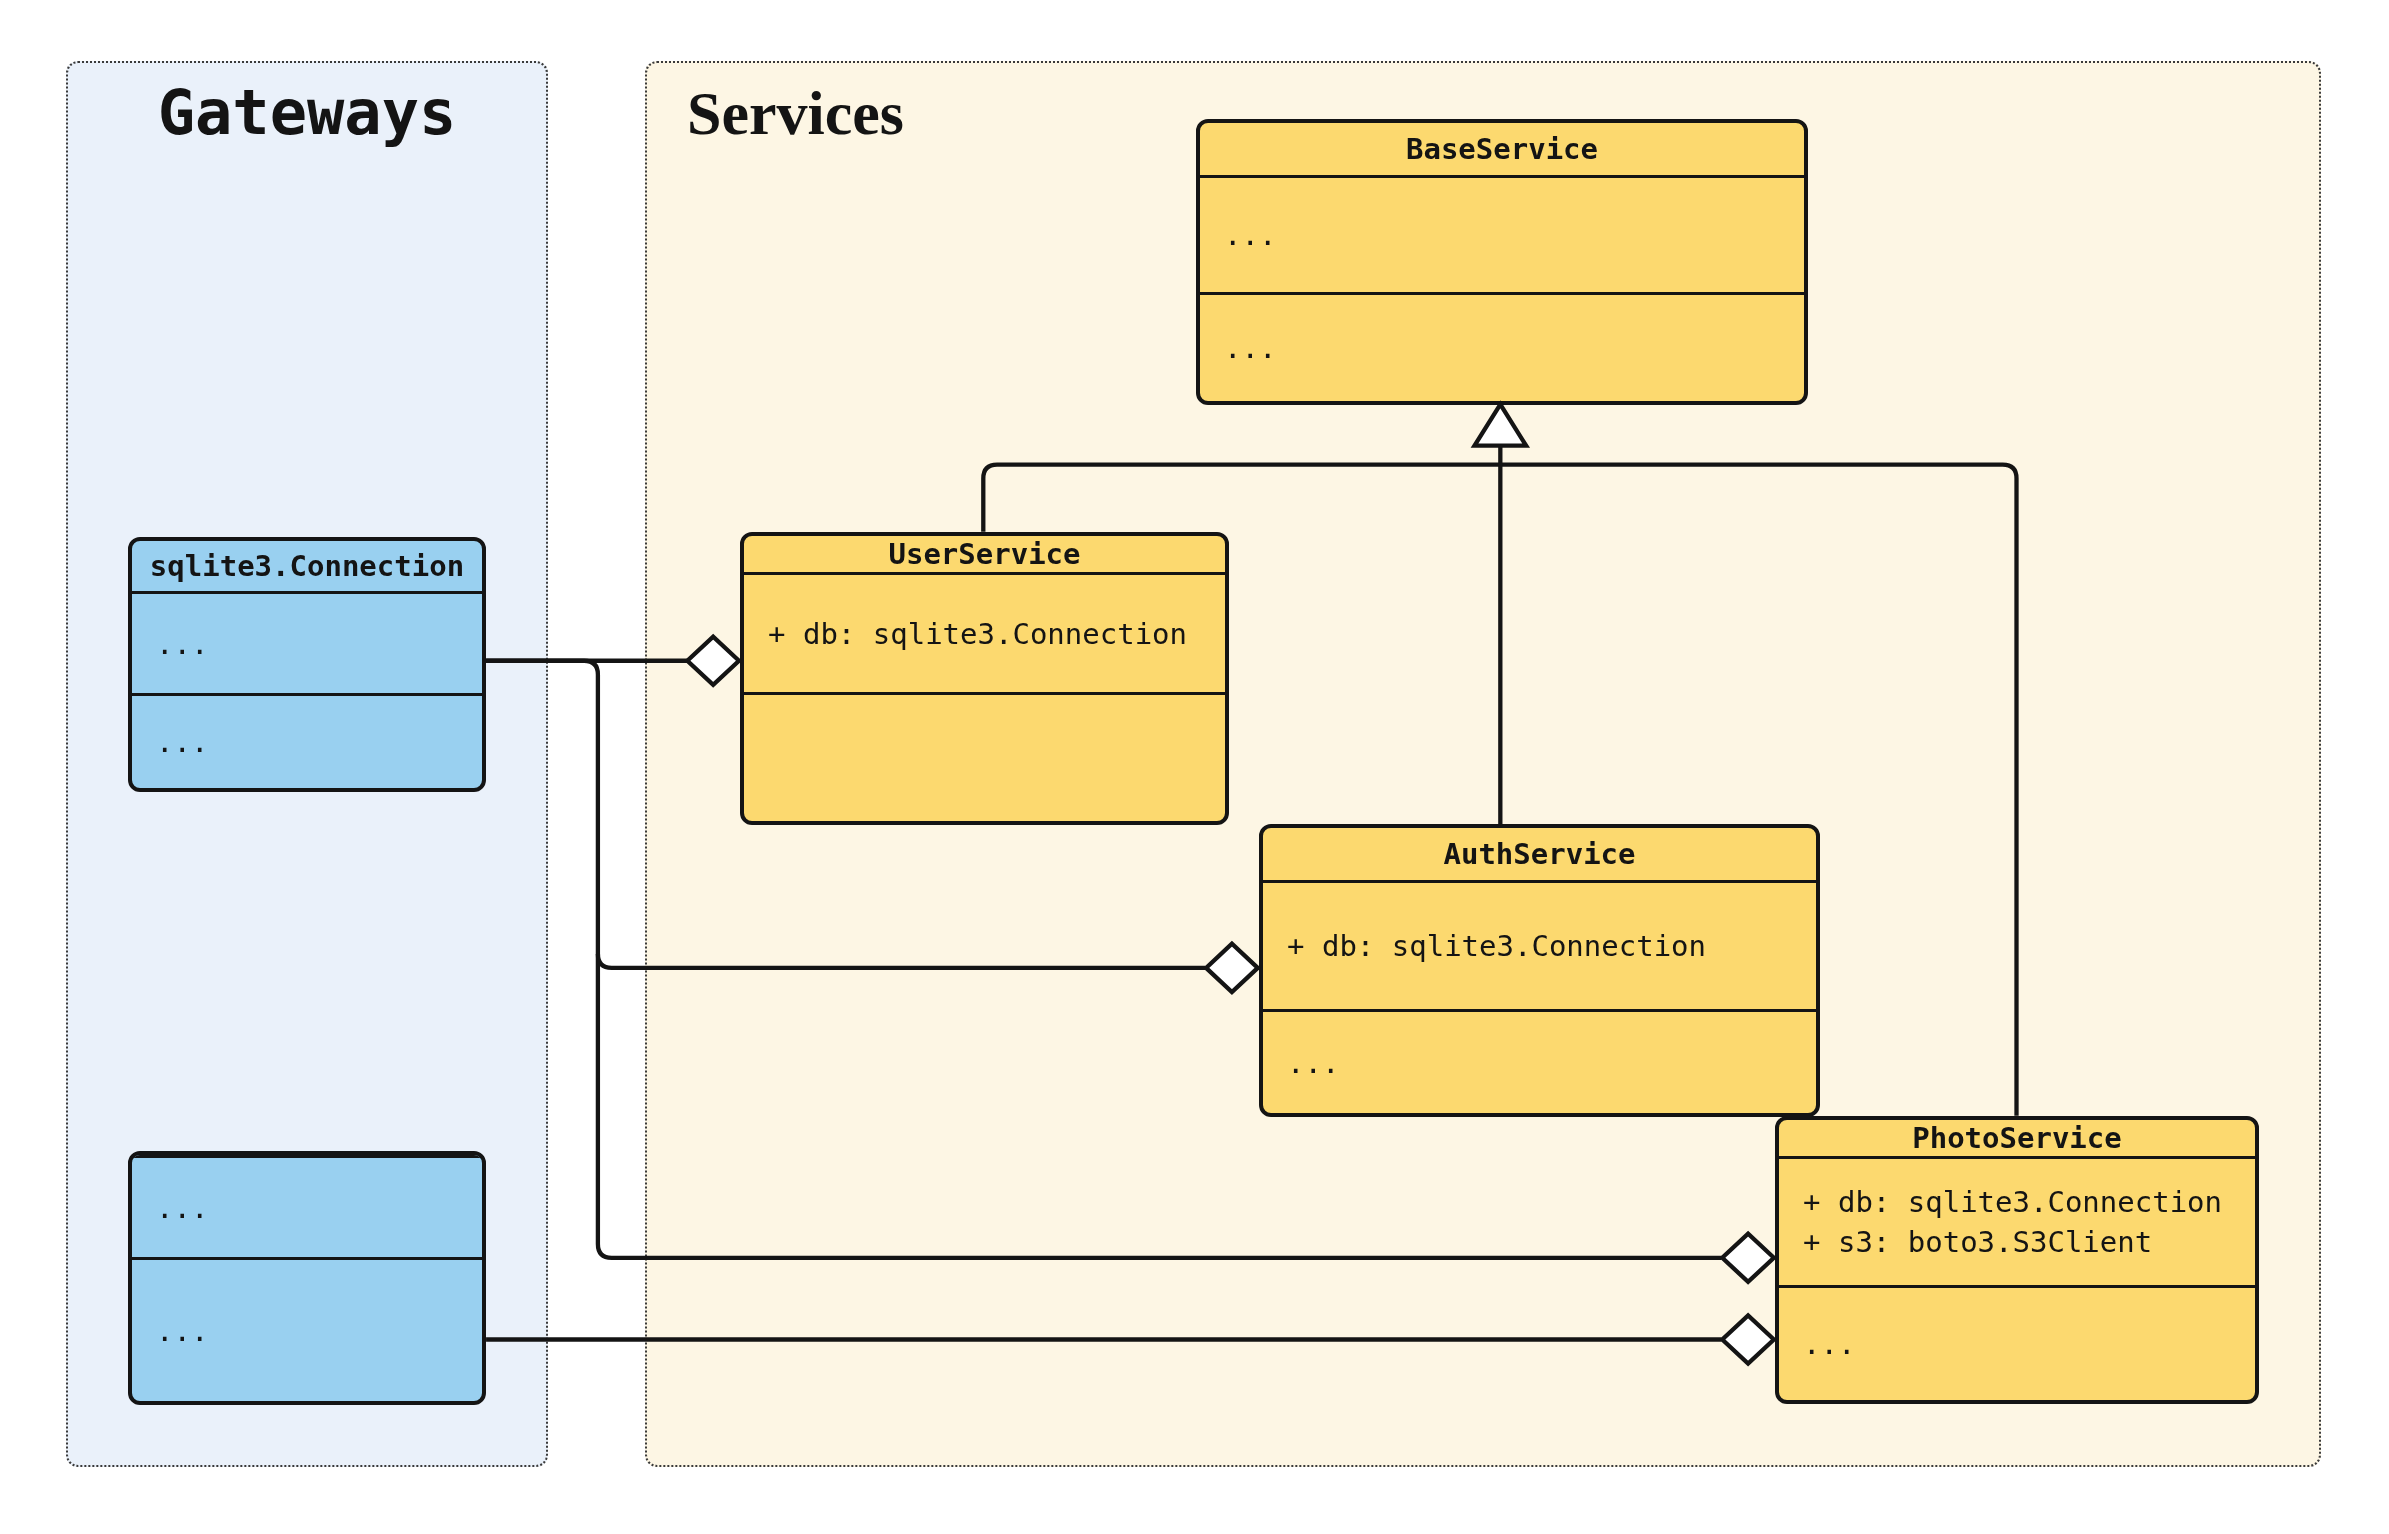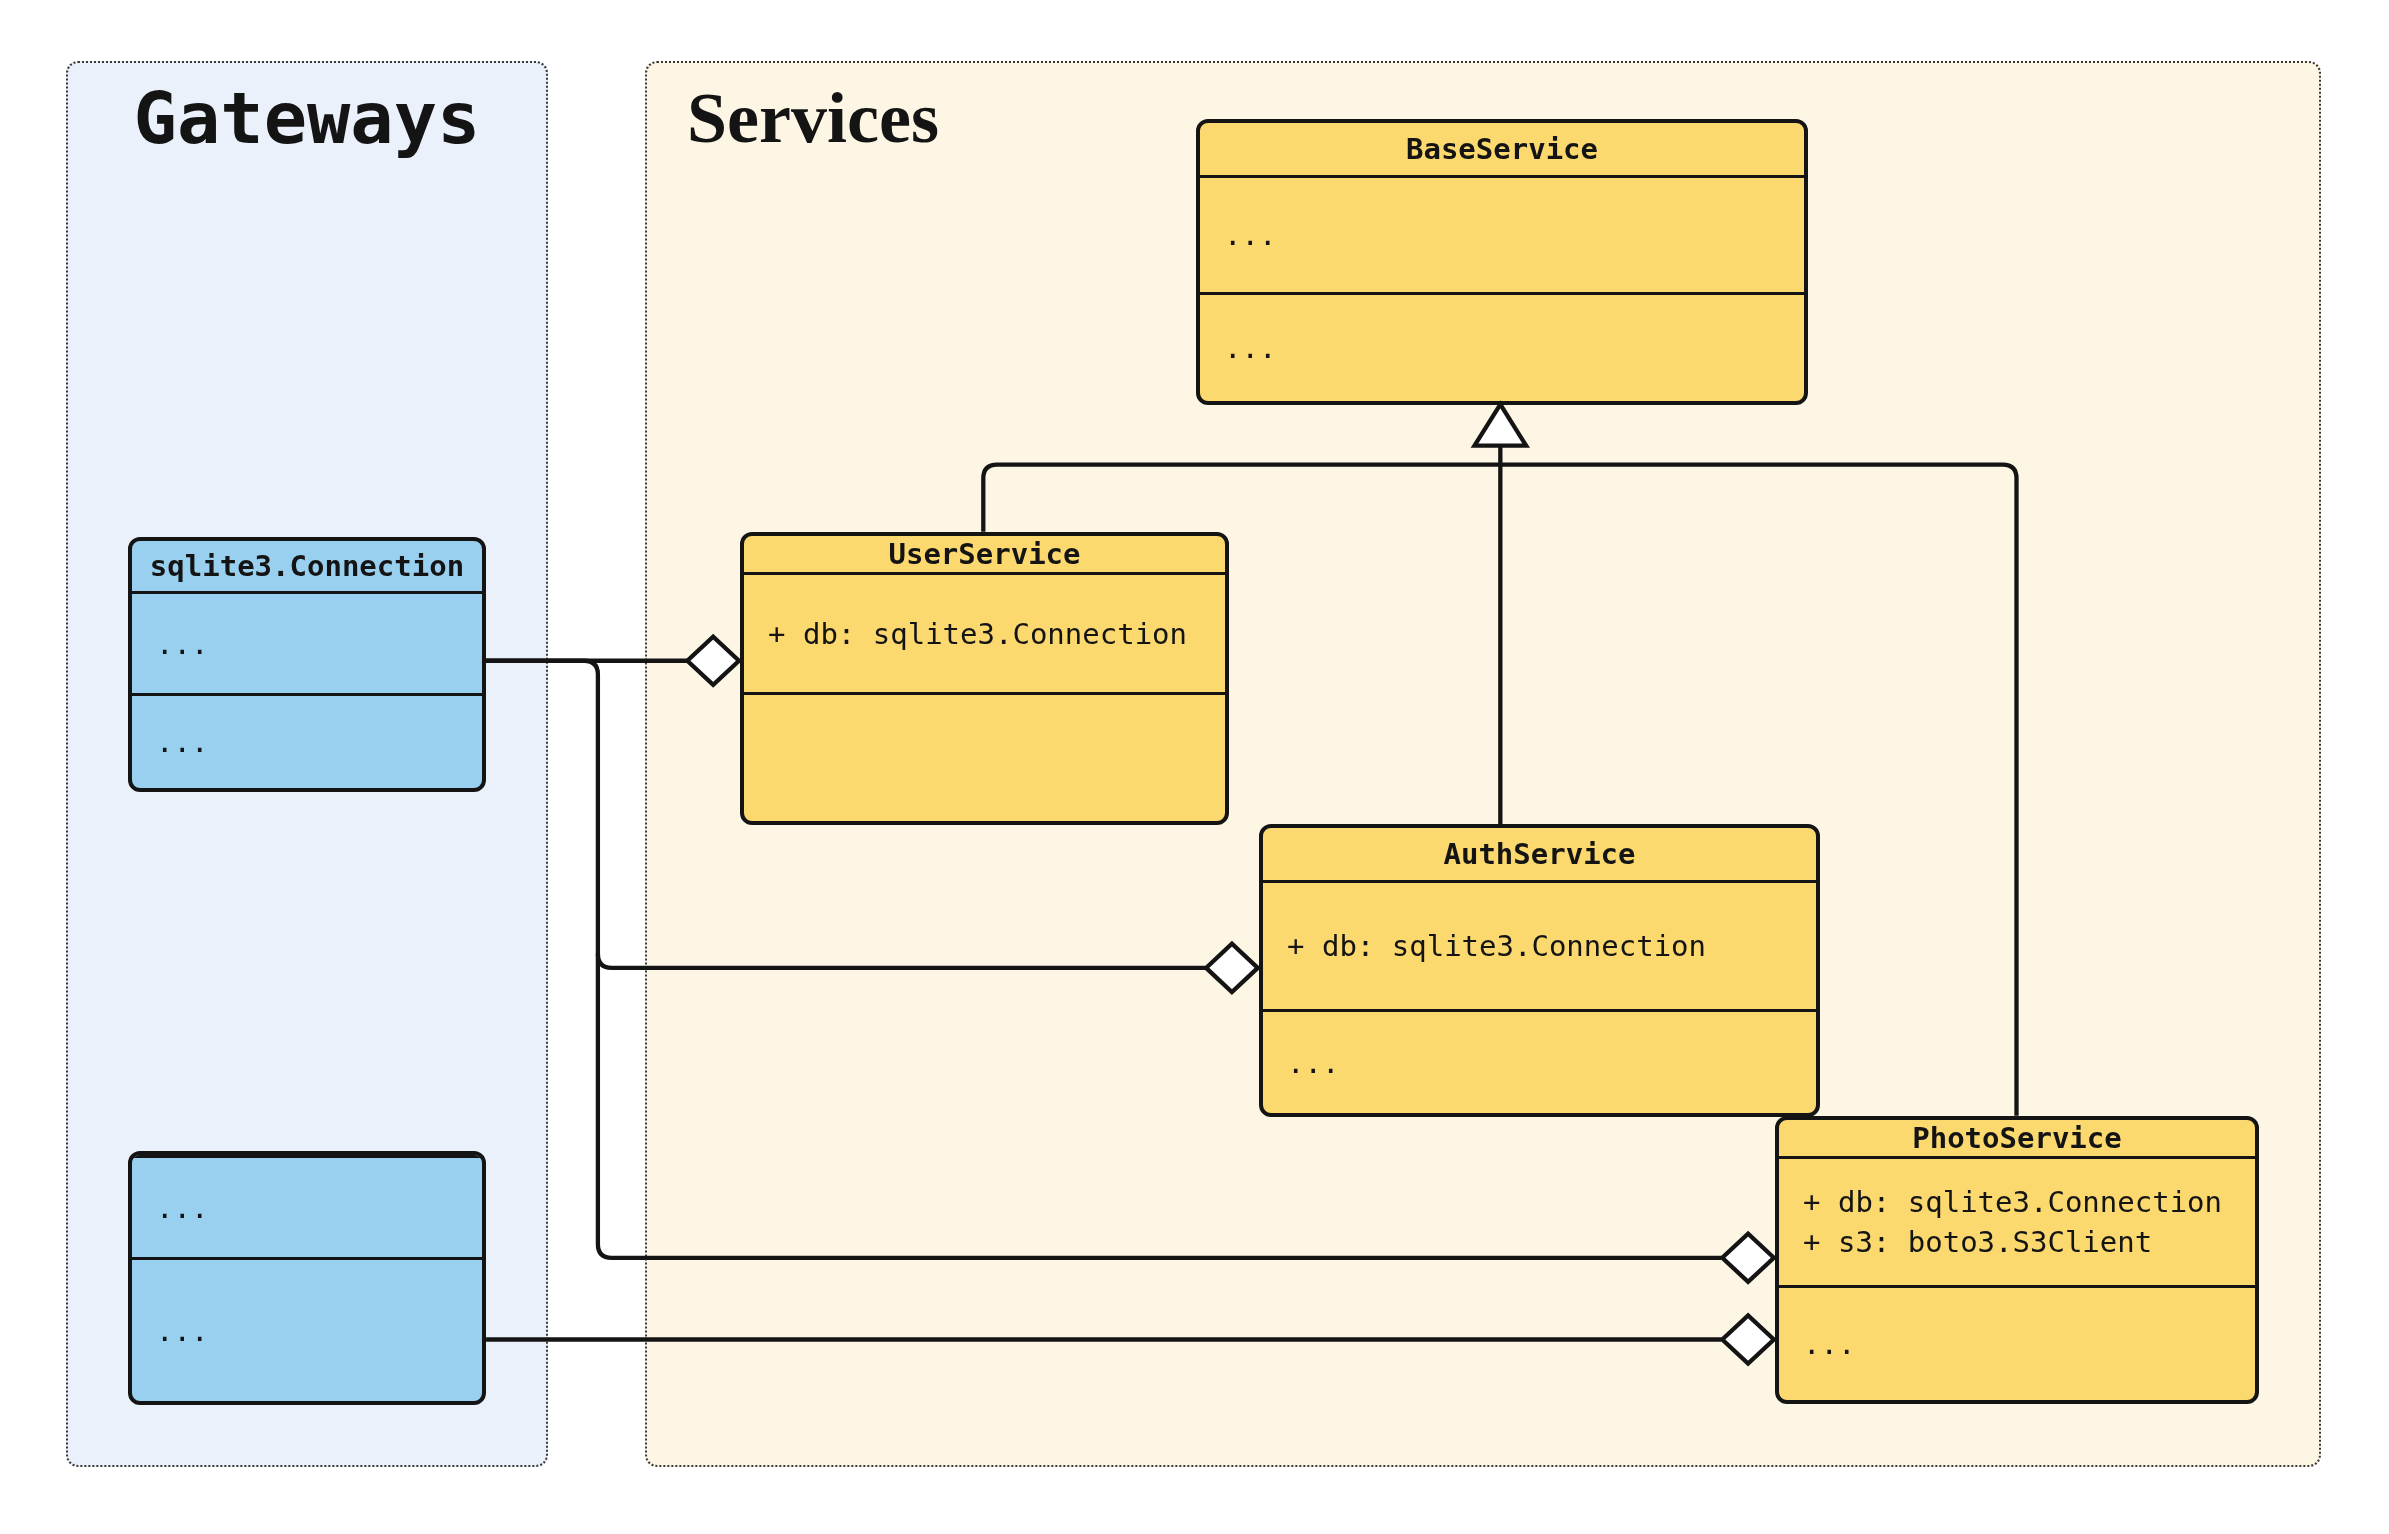--- a/index.html
+++ b/index.html
@@ -11,21 +11,21 @@
     --canvas-bg:#FFFFFF;
   }
   *{box-sizing:border-box;margin:0;padding:0;}
   html,body{background:var(--canvas-bg);}
   body{font-family:"DejaVu Sans Mono","Liberation Mono",monospace;color:var(--line);}
   .canvas{position:relative;width:2389px;height:1534px;background:var(--canvas-bg);overflow:hidden;}
 
   .group-panel{position:absolute;border:2.6px dotted #3a3a3a;border-radius:12px;}
   .group-panel.gateways{left:66px;top:61px;width:482px;height:1406px;background:var(--gateways-bg);}
   .group-panel.services{left:645px;top:61px;width:1676px;height:1406px;background:var(--services-bg);}
-  .group-title{font-weight:bold;font-size:72px;line-height:1.1;padding-top:15.5px;letter-spacing:0px;}
+  .group-title{font-weight:bold;font-size:62px;line-height:1.1;padding-top:15.5px;letter-spacing:0px;}
   .group-panel.gateways .group-title{text-align:center;}
   .group-panel.services .group-title{text-align:left;padding-left:40px;font-family:Liberation Serif, serif;}
 
   .uml-class{position:absolute;display:flex;flex-direction:column;
     border:4.3px solid var(--line);border-radius:12px;overflow:hidden;}
   .uml-class.yellow{background:var(--class-yellow);}
   .uml-class.blue{background:var(--class-blue);justify-content:center;}
   .uml-title{display:flex;align-items:center;justify-content:center;
     font-weight:bold;font-size:29px;flex:0 0 auto;}
   .uml-section{border-top:3.4px solid var(--line);display:flex;flex-direction:column;

